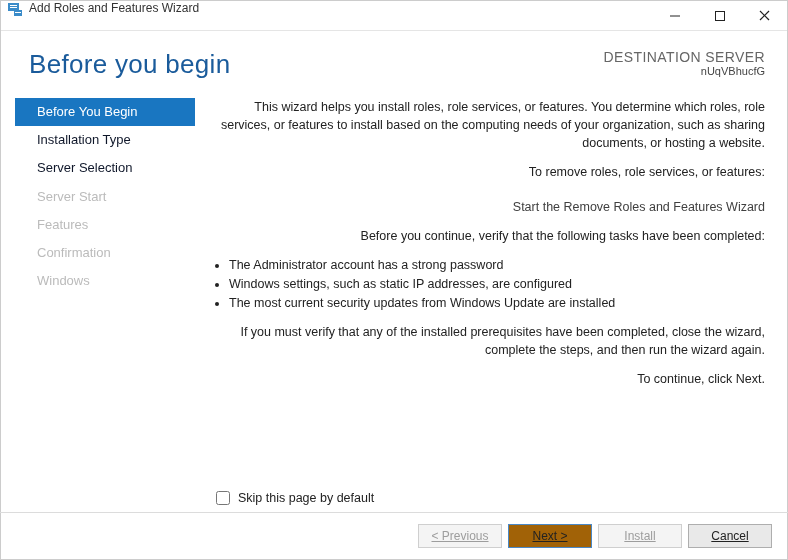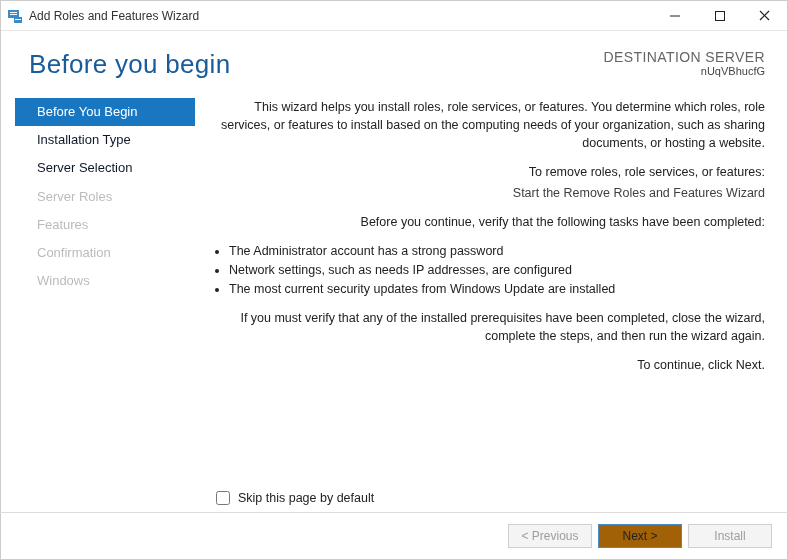--- a/index.html
+++ b/index.html
@@ -9,21 +9,21 @@
     font-size: 12.5px;
     color: #222;
     background: #fff;
     width: 788px;
     height: 560px;
     overflow: hidden;
     border: 1px solid #ccc;
   }
   .titlebar {
     display: flex;
-    align-items: center;
+    align-items: flex-start;
     height: 30px;
     padding: 0 0 0 6px;
     border-bottom: 1px solid #e5e5e5;
     background: #fff;
   }
   .titlebar .app-icon {
     width: 16px; height: 16px; margin-right: 6px;
     display:inline-block;
   }
   .titlebar .title {
@@ -138,20 +138,21 @@
   .btn {
     min-width: 84px;
     height: 24px;
     padding: 0 12px;
     font-size: 12px;
     font-family: inherit;
     background: #e9e9e9;
     border: 1px solid #aeaeae;
     color: #222;
     cursor: pointer;
+    text-decoration: underline;
   }
   .btn.default {
     border: 1.5px solid #4a88c7;
     background: #a16207;
   }
   .btn:disabled {
     color: #9d9d9d;
     border-color: #cfcfcf;
     background: #f4f4f4;
     cursor: default;
@@ -197,45 +198,46 @@
     <div class="dest-label">DESTINATION SERVER</div>
     <div>nUqVBhucfG</div>
   </div>
 </div>
 
 <div class="body-row">
   <div class="sidebar">
     <div class="sidebar-item selected">Before You Begin</div>
     <div class="sidebar-item">Installation Type</div>
     <div class="sidebar-item">Server Selection</div>
-    <div class="sidebar-item disabled">Server Roles</div>
+    <div class="sidebar-item disabled">Server Start</div>
     <div class="sidebar-item disabled">Features</div>
     <div class="sidebar-item disabled">Confirmation</div>
     <div class="sidebar-item disabled">Windows</div>
   </div>
 
   <div class="content">
     <p>This wizard helps you install roles, role services, or features. You determine which roles, role services, or features to install based on the computing needs of your organization, such as sharing documents, or hosting a website.</p>
-    <p style="margin-bottom:2px">To remove roles, role services, or features:</p>
+    <p style="margin-bottom:16px">To remove roles, role services, or features:</p>
     <p><a class="link">Start the Remove Roles and Features Wizard</a></p>
     <p>Before you continue, verify that the following tasks have been completed:</p>
     <ul>
       <li>The Administrator account has a strong password</li>
-      <li>Network settings, such as needs IP addresses, are configured</li>
+      <li>Windows settings, such as static IP addresses, are configured</li>
       <li>The most current security updates from Windows Update are installed</li>
     </ul>
     <p>If you must verify that any of the installed prerequisites have been completed, close the wizard, complete the steps, and then run the wizard again.</p>
     <p>To continue, click Next.</p>
   </div>
 </div>
 
 <div class="skip-row">
   <input type="checkbox" style="">
   <span>Skip this page by default</span>
 </div>
 
 <div class="separator"></div>
 
 <div class="button-row">
   <button class="btn" disabled="">&lt; Previous</button>
   <button class="btn default">Next &gt;</button>
   <button class="btn" disabled="">Install</button>
+  <button class="btn">Cancel</button>
 </div>
 
 </body></html>

